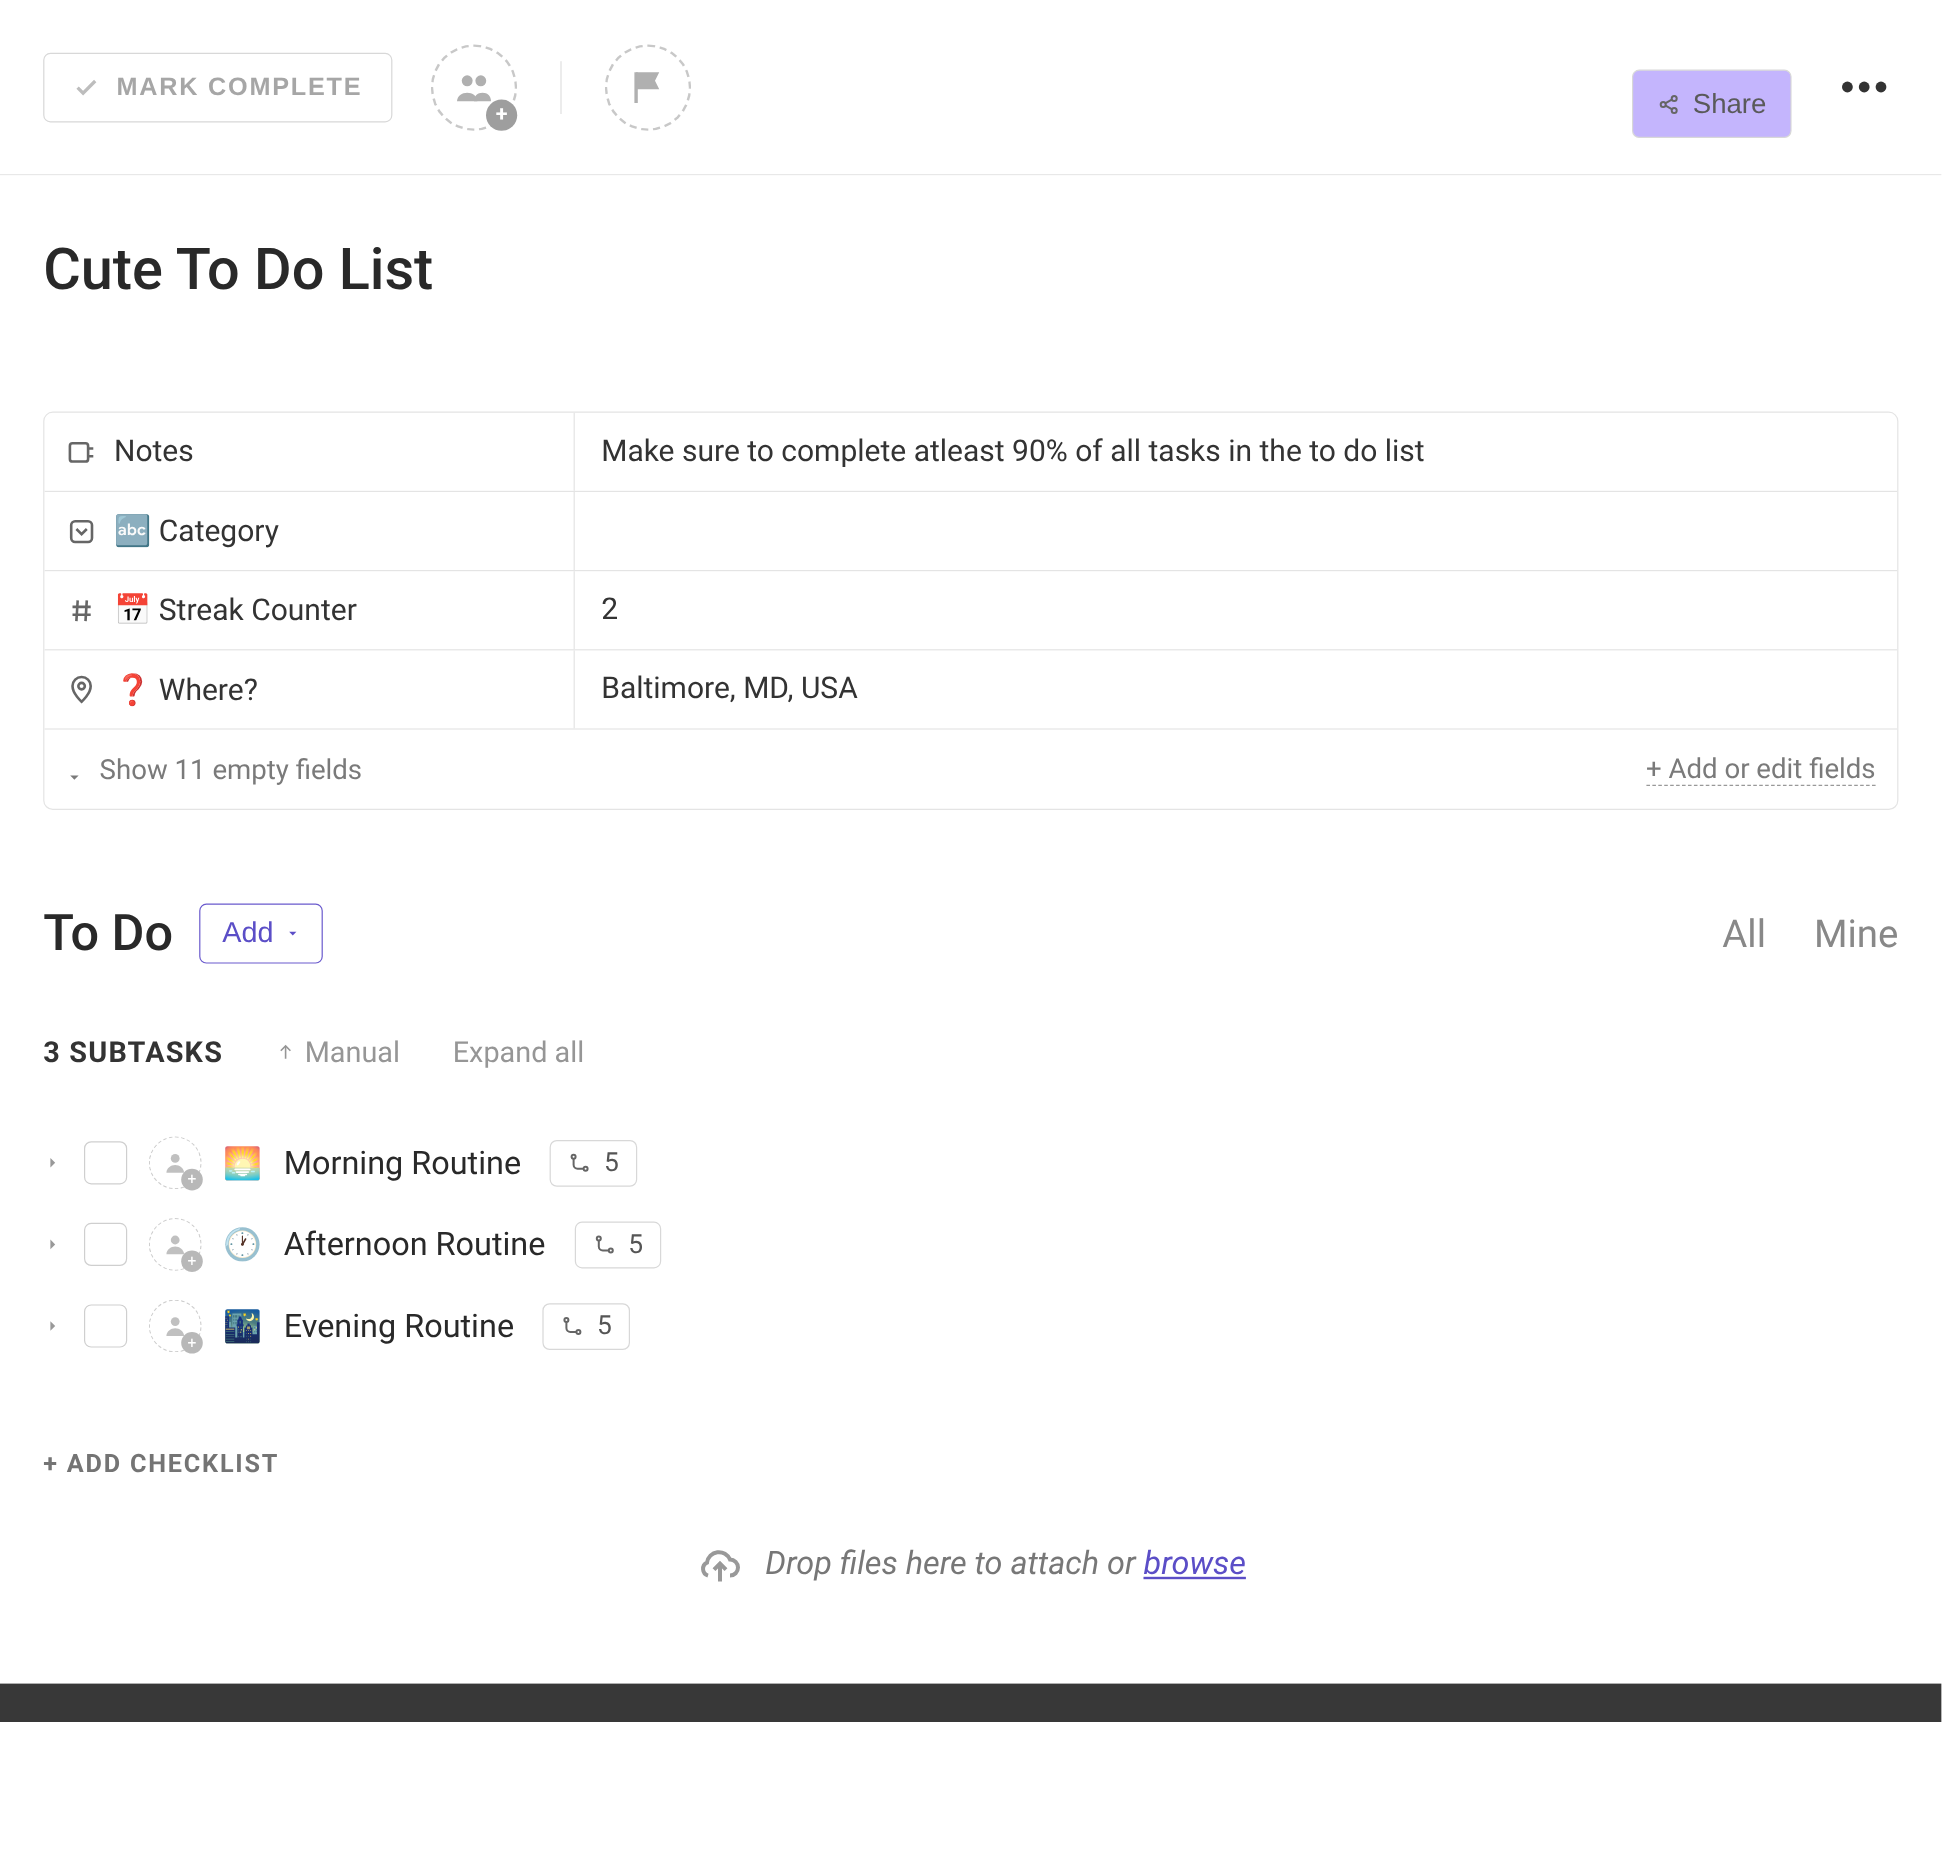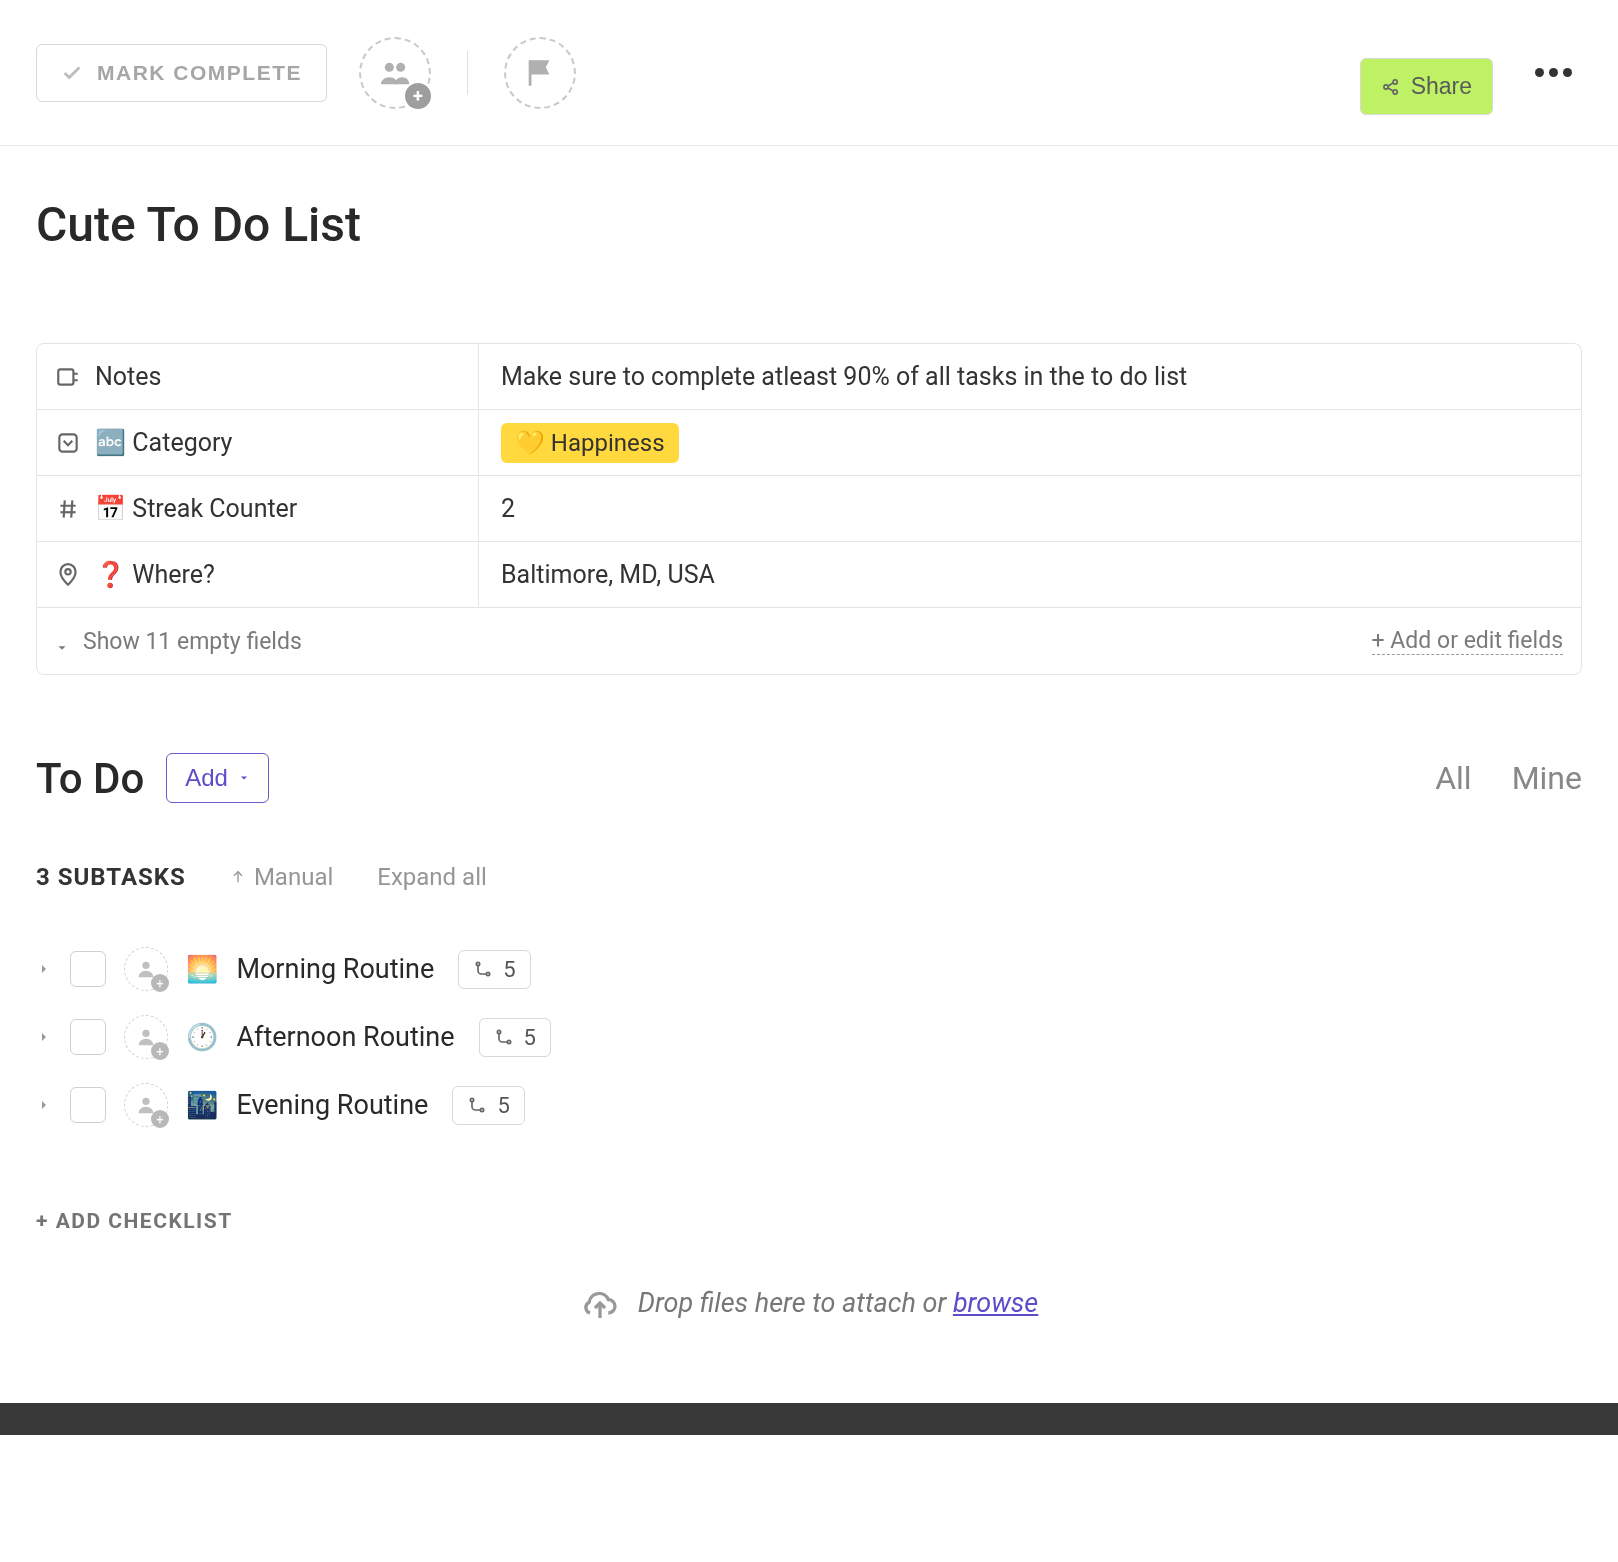--- a/index.html
+++ b/index.html
@@ -6,21 +6,21 @@
 body { font-family: -apple-system, BlinkMacSystemFont, "Segoe UI", Roboto, sans-serif; background: #fff; color: #333; width: 1618px; }
 .topbar { display: flex; align-items: center; padding: 30px 36px; border-bottom: 1px solid #e8e8e8; gap: 18px; }
 .mark-complete { display: flex; align-items: center; gap: 14px; padding: 16px 24px; border: 1px solid #d8d8d8; border-radius: 6px; color: #a6a6a6; font-size: 21px; font-weight: 700; letter-spacing: 1.5px; cursor: pointer; background: #fff; }
 .mark-complete svg { width: 22px; height: 22px; }
 .circle-btn { width: 72px; height: 72px; border-radius: 50%; border: 2px dashed #c8c8c8; display: flex; align-items: center; justify-content: center; position: relative; cursor: pointer; margin-left: 14px; }
 .circle-btn svg { width: 34px; height: 34px; fill: #b0b0b0; }
 .plus-badge { position: absolute; bottom: -2px; right: -2px; width: 26px; height: 26px; background: #9e9e9e; border-radius: 50%; display: flex; align-items: center; justify-content: center; color: #fff; font-size: 18px; font-weight: bold; }
 .vdiv { width: 1px; height: 44px; background: #e0e0e0; margin-left: 18px; }
 .flag-btn { margin-left: 18px; }
 .spacer { flex: 1; }
-.share-btn { display: flex; align-items: center; gap: 10px; padding: 14px 20px; border: 1px solid #d8d8d8; border-radius: 6px; color: #5a5a5a; font-size: 23px; cursor: pointer; background: #bef264; margin-top: 28px; }
+.share-btn { display: flex; align-items: center; gap: 10px; padding: 14px 20px; border: 1px solid #d8d8d8; border-radius: 6px; color: #5a5a5a; font-size: 23px; cursor: pointer; background: #c4b5fd; margin-top: 28px; }
 .share-btn svg { width: 20px; height: 20px; }
 .more-btn { margin-left: 14px; cursor: pointer; display: flex; gap: 5px; padding: 10px; }
 .more-btn span { width: 9px; height: 9px; background: #333; border-radius: 50%; }
 .content { padding: 50px 36px 40px; }
 .page-title { font-size: 48px; font-weight: 500; color: #292929; margin-bottom: 90px; }
 .fields-table { border: 1px solid #e4e4e4; border-radius: 8px; overflow: hidden; }
 .field-row { display: flex; border-bottom: 1px solid #e4e4e4; min-height: 66px; align-items: stretch; }
 .field-row:last-child { border-bottom: none; }
 .field-label { width: 442px; display: flex; align-items: center; gap: 14px; padding: 0 18px; border-right: 1px solid #e4e4e4; font-size: 25px; color: #333; }
 .field-label .ficon { width: 26px; height: 26px; display: flex; align-items: center; justify-content: center; color: #666; }
@@ -129,23 +129,20 @@
     <div class="field-row">
       <div class="field-label">
         <span class="ficon">
           <svg viewBox="0 0 24 24" fill="none" stroke="#666" stroke-width="2">
               <rect x="4" y="4" width="16" height="16" rx="3"></rect>
               <polyline points="8,10 12,14 16,10"></polyline>
             </svg>
         </span>
         <span>🔤 Category</span>
       </div>
-      <div class="field-value">
-        <span class="tag">💛 Happiness</span>
-      </div>
     </div>
 
     <div class="field-row">
       <div class="field-label">
         <span class="ficon">
           <svg viewBox="0 0 24 24" fill="none" stroke="#666" stroke-width="2">
               <line x1="5" y1="9" x2="19" y2="9"></line>
               <line x1="5" y1="15" x2="19" y2="15"></line>
               <line x1="9" y1="4" x2="8" y2="20"></line>
               <line x1="16" y1="4" x2="15" y2="20"></line>

